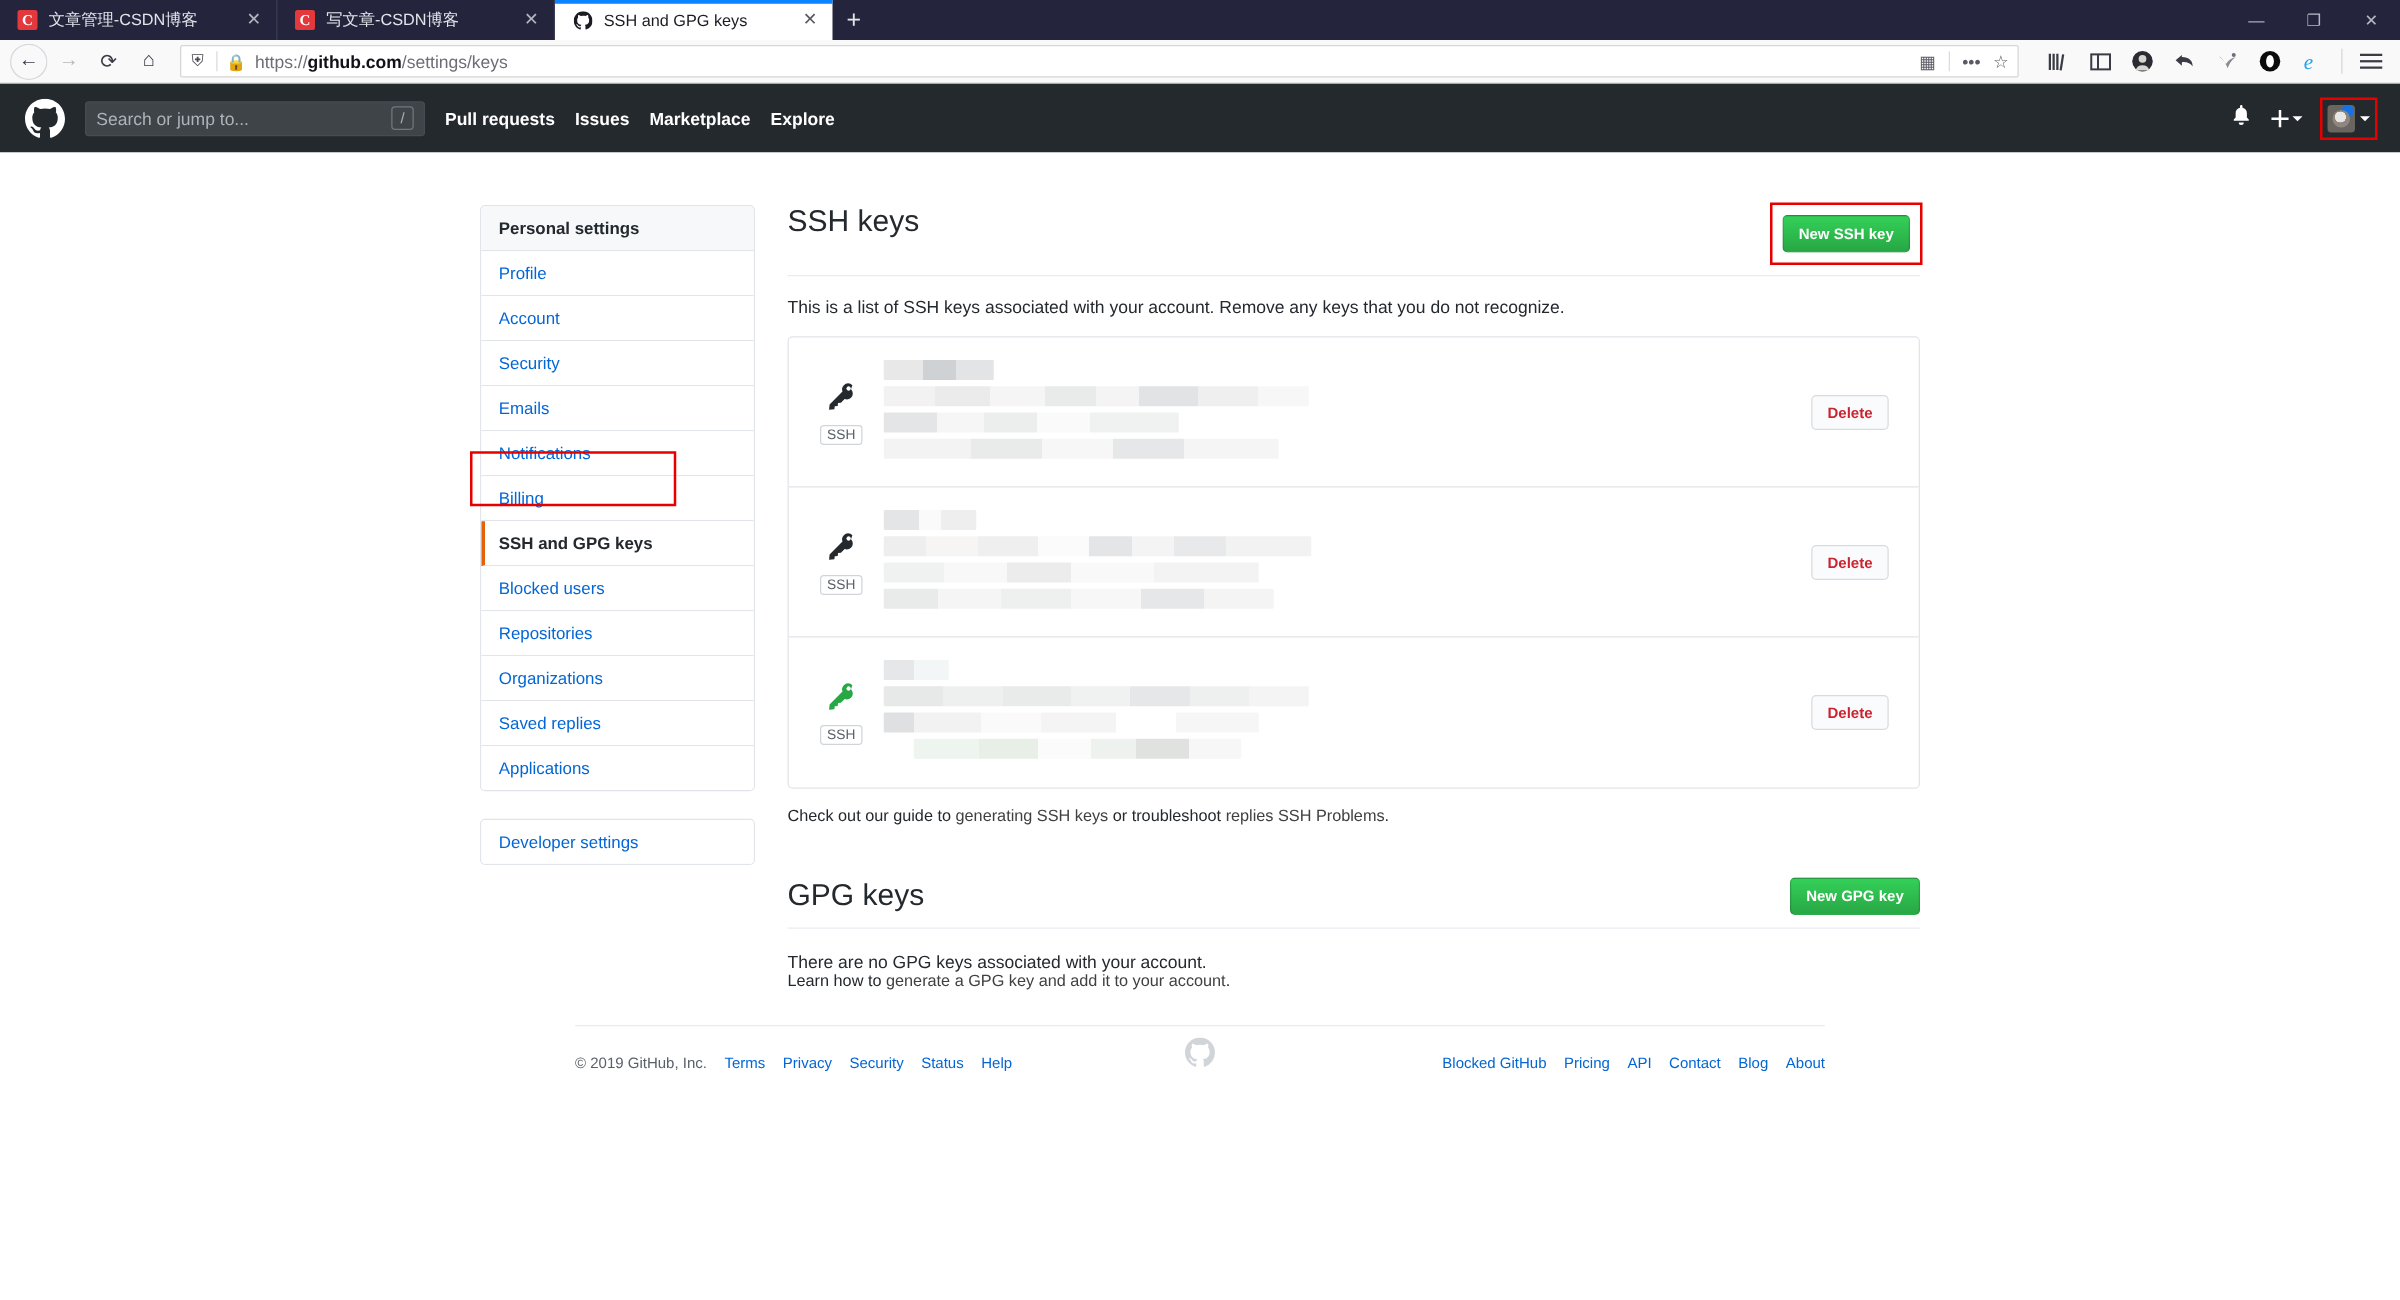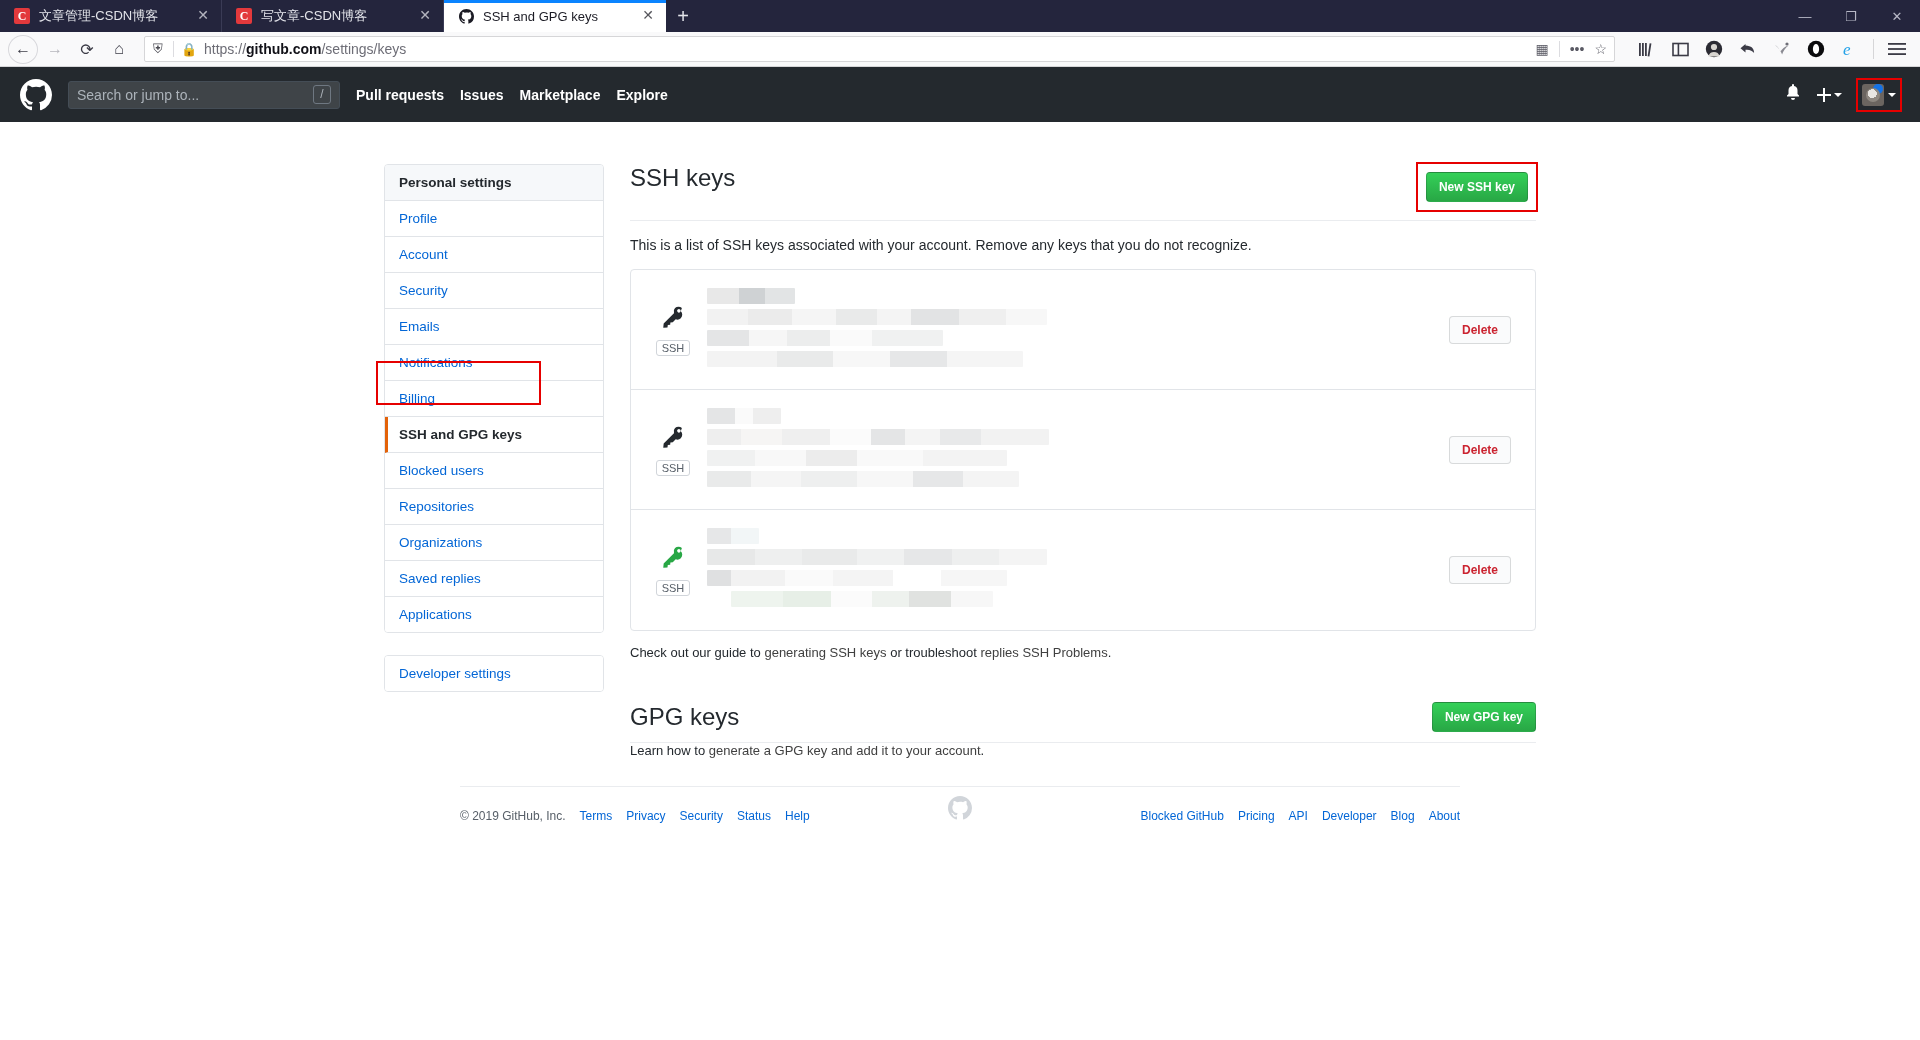--- a/index.html
+++ b/index.html
@@ -493,20 +493,21 @@
 
       <div class="hint">
         <span>Check out our guide to </span><a class="lnk" href="#">generating SSH keys</a><span> or troubleshoot </span><a class="lnk" href="#">replies SSH Problems</a><span>.</span>
       </div>
 
       <div class="gpg-sec">
         <div class="gpg-head">
           <div class="sec-title">GPG keys</div>
           <button class="btn-green">New GPG key</button>
         </div>
+        <div class="gpg-body">There are no GPG keys associated with your account.</div>
         <div class="gpg-learn">
           <span>Learn how to </span><a class="lnk" href="#">generate a GPG key and add it to your account</a><span>.</span>
         </div>
       </div>
 
     </div>
   </div>
 
   <div class="footer">
     <div class="left">
@@ -519,19 +520,19 @@
     </div>
     <span class="footer-mark">
       <svg width="24" height="24" viewBox="0 0 16 16">
           <path fill="#d1d5da" d="M8 0C3.58 0 0 3.58 0 8c0 3.54 2.29 6.53 5.47 7.59.4.07.55-.17.55-.38 0-.19-.01-.82-.01-1.49-2.01.37-2.53-.49-2.69-.94-.09-.23-.48-.94-.82-1.13-.28-.15-.68-.52-.01-.53.63-.01 1.08.58 1.23.82.72 1.21 1.87.87 2.33.66.07-.52.28-.87.51-1.07-1.78-.2-3.64-.89-3.64-3.95 0-.87.31-1.59.82-2.15-.08-.2-.36-1.02.08-2.12 0 0 .67-.21 2.2.82a7.4 7.4 0 0 1 2-.27c.68 0 1.36.09 2 .27 1.53-1.04 2.2-.82 2.2-.82.44 1.1.16 1.92.08 2.12.51.56.82 1.27.82 2.15 0 3.07-1.87 3.75-3.65 3.95.29.25.54.73.54 1.48 0 1.07-.01 1.93-.01 2.2 0 .21.15.46.55.38A8.01 8.01 0 0 0 16 8c0-4.42-3.58-8-8-8z"></path>
         </svg>
     </span>
     <div class="right">
       <a href="#">Blocked GitHub</a>
       <a href="#">Pricing</a>
       <a href="#">API</a>
-      <a href="#">Developer</a>
+      <a href="#">Contact</a>
       <a href="#">Blog</a>
       <a href="#">About</a>
     </div>
   </div>
 
 </div>
 
 </body></html>

